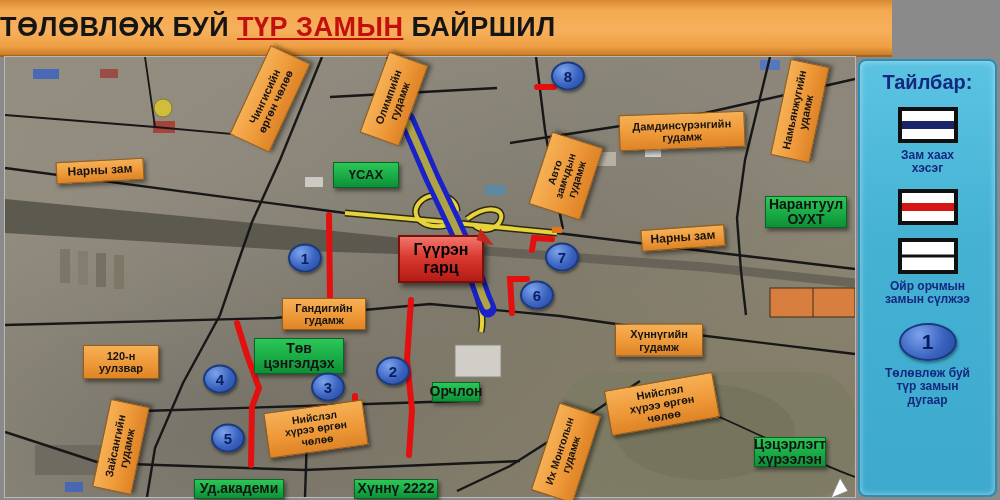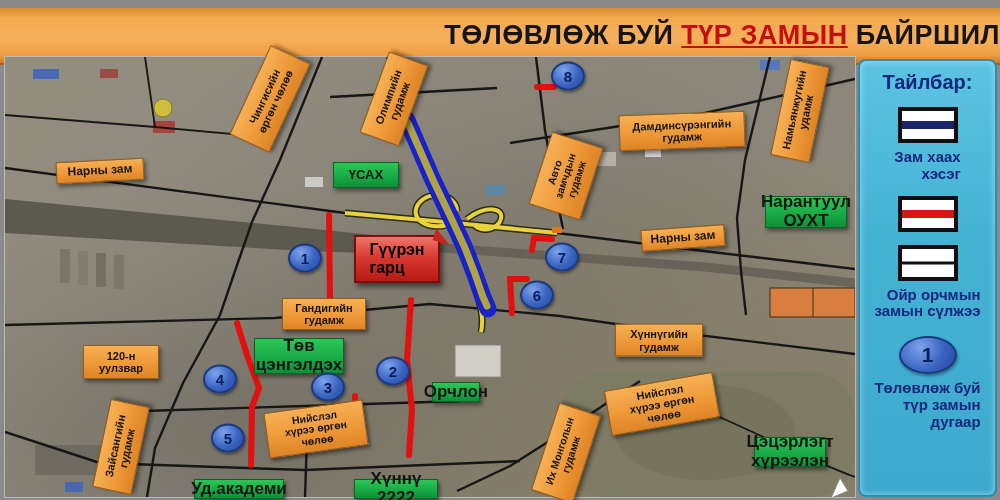--- a/index.html
+++ b/index.html
@@ -3,24 +3,24 @@
 <meta charset="utf-8">
 <style>
   html,body{margin:0;padding:0;}
   body{
     width:1000px;height:500px;position:relative;overflow:hidden;
     background:#8a8a8a;
     font-family:"Liberation Sans","DejaVu Sans",sans-serif;
   }
   
   .titlebar{
-    position:absolute;left:0;top:0;width:1000px;height:55px;
+    position:absolute;left:0;top:0;width:892px;height:55px;
     background:linear-gradient(180deg,#d98a33 0%,#f3a94f 18%,#f6b05c 55%,#ef9f43 85%,#c97c28 100%);
     border-bottom:2px solid #a8641c;
-    display:flex;align-items:center;justify-content:flex-end;margin-top:8px;
+    display:flex;align-items:center;justify-content:flex-start;
   }
   .titlebar .t{
     font-size:27px;font-weight:bold;color:#151515;letter-spacing:.5px;white-space:pre;
   }
   .titlebar .hl{color:#c40f0f;text-decoration:underline;}
   
   .map{
     position:absolute;left:5px;top:57px;width:850px;height:440px;
     background:
       radial-gradient(ellipse at 88% 88%, rgba(128,120,96,.85), rgba(128,120,96,0) 55%),
@@ -38,29 +38,30 @@
     text-align:center;font-weight:bold;color:#141414;
     white-space:pre-line;line-height:1.1;box-sizing:border-box;
     box-shadow:2px 3px 4px rgba(0,0,0,.45);
   }
   .lbl.orange{
     background:linear-gradient(180deg,#f6b055 0%,#ee9939 55%,#de8426 100%);
     border:1px solid #9a5c14;font-size:11px;
   }
   .lbl.green{
     background:linear-gradient(180deg,#2cc757 0%,#17a844 60%,#0f8f37 100%);
-    border:1px solid #0a6626;font-size:17px;
+    border:1px solid #0a6626;font-size:14px;
   }
   .callout{
     position:absolute;display:flex;align-items:center;justify-content:center;
     transform:translate(-50%,-50%);
     background:linear-gradient(180deg,#f0766b 0%,#d93a30 45%,#b51b15 100%);
     border:2px solid #7c0f0b;color:#000;font-weight:bold;font-size:16px;
-    text-align:left;white-space:pre-line;line-height:1.15;
+    text-align:center;white-space:pre-line;line-height:1.15;
     box-shadow:3px 4px 5px rgba(0,0,0,.5);
+    margin-left:44px;
   }
   .callout::after{
     content:"";position:absolute;right:-14px;top:-6px;width:0;height:0;
     border-left:18px solid #c5251d;border-top:12px solid transparent;
     transform:rotate(18deg);
   }
   .marker{
     position:absolute;width:34px;height:29px;border-radius:50%;
     transform:translate(-50%,-50%);
     background:radial-gradient(circle at 35% 28%,#7da3ec 0%,#3b64c0 55%,#24479e 100%);
@@ -80,21 +81,21 @@
   }
   .legend .ltitle{font-size:20px;margin-top:10px;}
   .legend .sym{
     width:60px;height:36px;background:#fff;border:4px solid #101010;
     box-sizing:border-box;margin-top:13px;position:relative;
   }
   .legend .sym .stripe{position:absolute;left:0;right:0;top:50%;transform:translateY(-50%);}
   .legend .sym .stripe.navy{height:8px;background:#1a2468;}
   .legend .sym .stripe.red{height:8px;background:#d81515;}
   .legend .sym .stripe.thin{height:3px;background:#101010;}
-  .legend .sitem{font-size:15px;line-height:1.12;margin-top:6px;white-space:pre-line;text-align:right;}
+  .legend .sitem{font-size:12px;line-height:1.12;margin-top:6px;white-space:pre-line;}
   .legend .lmarker{
     width:58px;height:38px;border-radius:50%;margin-top:16px;
     background:radial-gradient(circle at 35% 28%,#7da3ec 0%,#3b64c0 55%,#24479e 100%);
     border:2px solid #1a3a80;box-sizing:border-box;
     display:flex;align-items:center;justify-content:center;
     color:#06205f;font-size:21px;box-shadow:1px 2px 3px rgba(0,0,0,.4);
   }
 </style>
 </head>
 <body>

